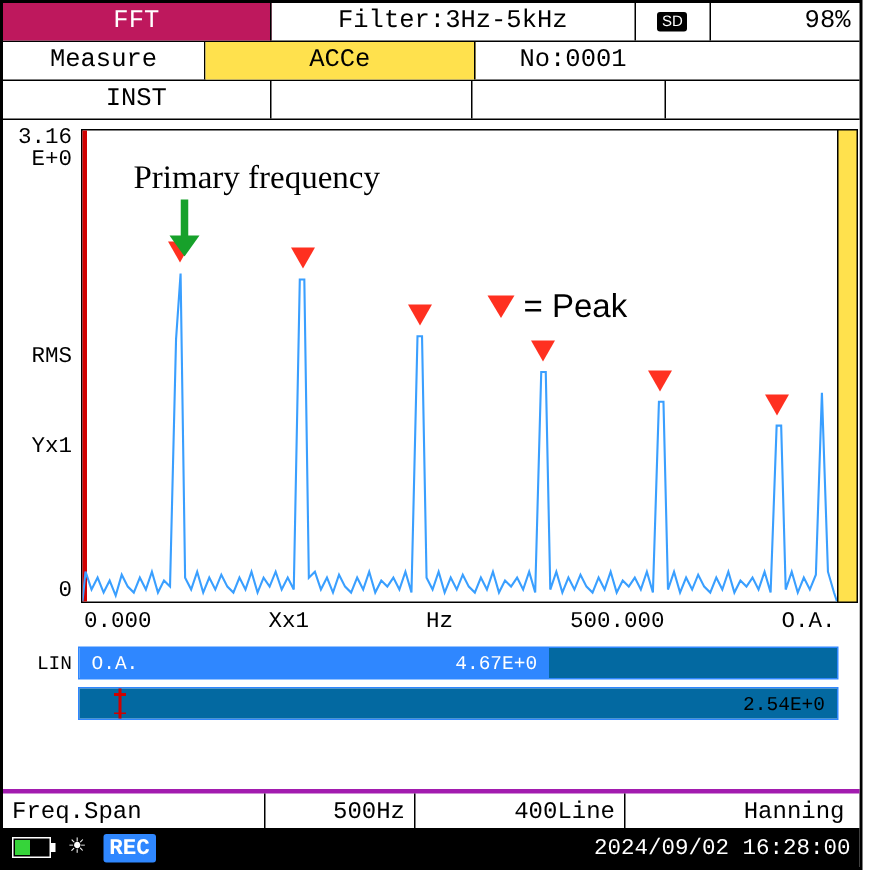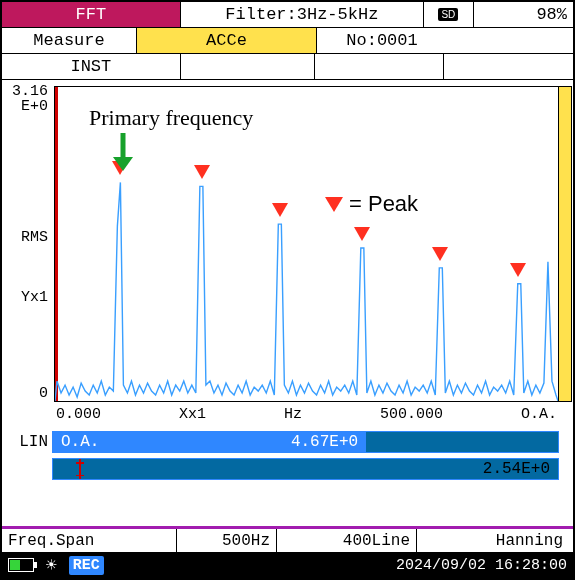--- a/index.html
+++ b/index.html
@@ -87,21 +87,21 @@
     display: flex;
     justify-content: space-between;
     padding: 0 2px;
   }
 
   
   .info {
     position: absolute;
     left: 2px; right: 14px;
     top: 350px;
-    font-size: 16px;
+    font-size: 13px;
   }
   .info-row { display:flex; align-items:center; height:24px; margin-bottom:3px;}
   .info-row .lbl { width:48px; text-align: right; padding-right:4px;}
   .band {
     flex:1; height:22px; border:1px solid #2f87ff;
     display:flex; align-items:center; position:relative;
   }
   .band .seg-blue { background:#2f87ff; color:#fff; height:100%; display:flex; align-items:center; padding:0 8px;}
   .band .seg-white { background:#0369a1; color:#000; height:100%; display:flex; align-items:center; padding:0 8px;}
   .red-tick { position:absolute; left:26px; top:0; bottom:0; width:2px; background:#d00000;}

